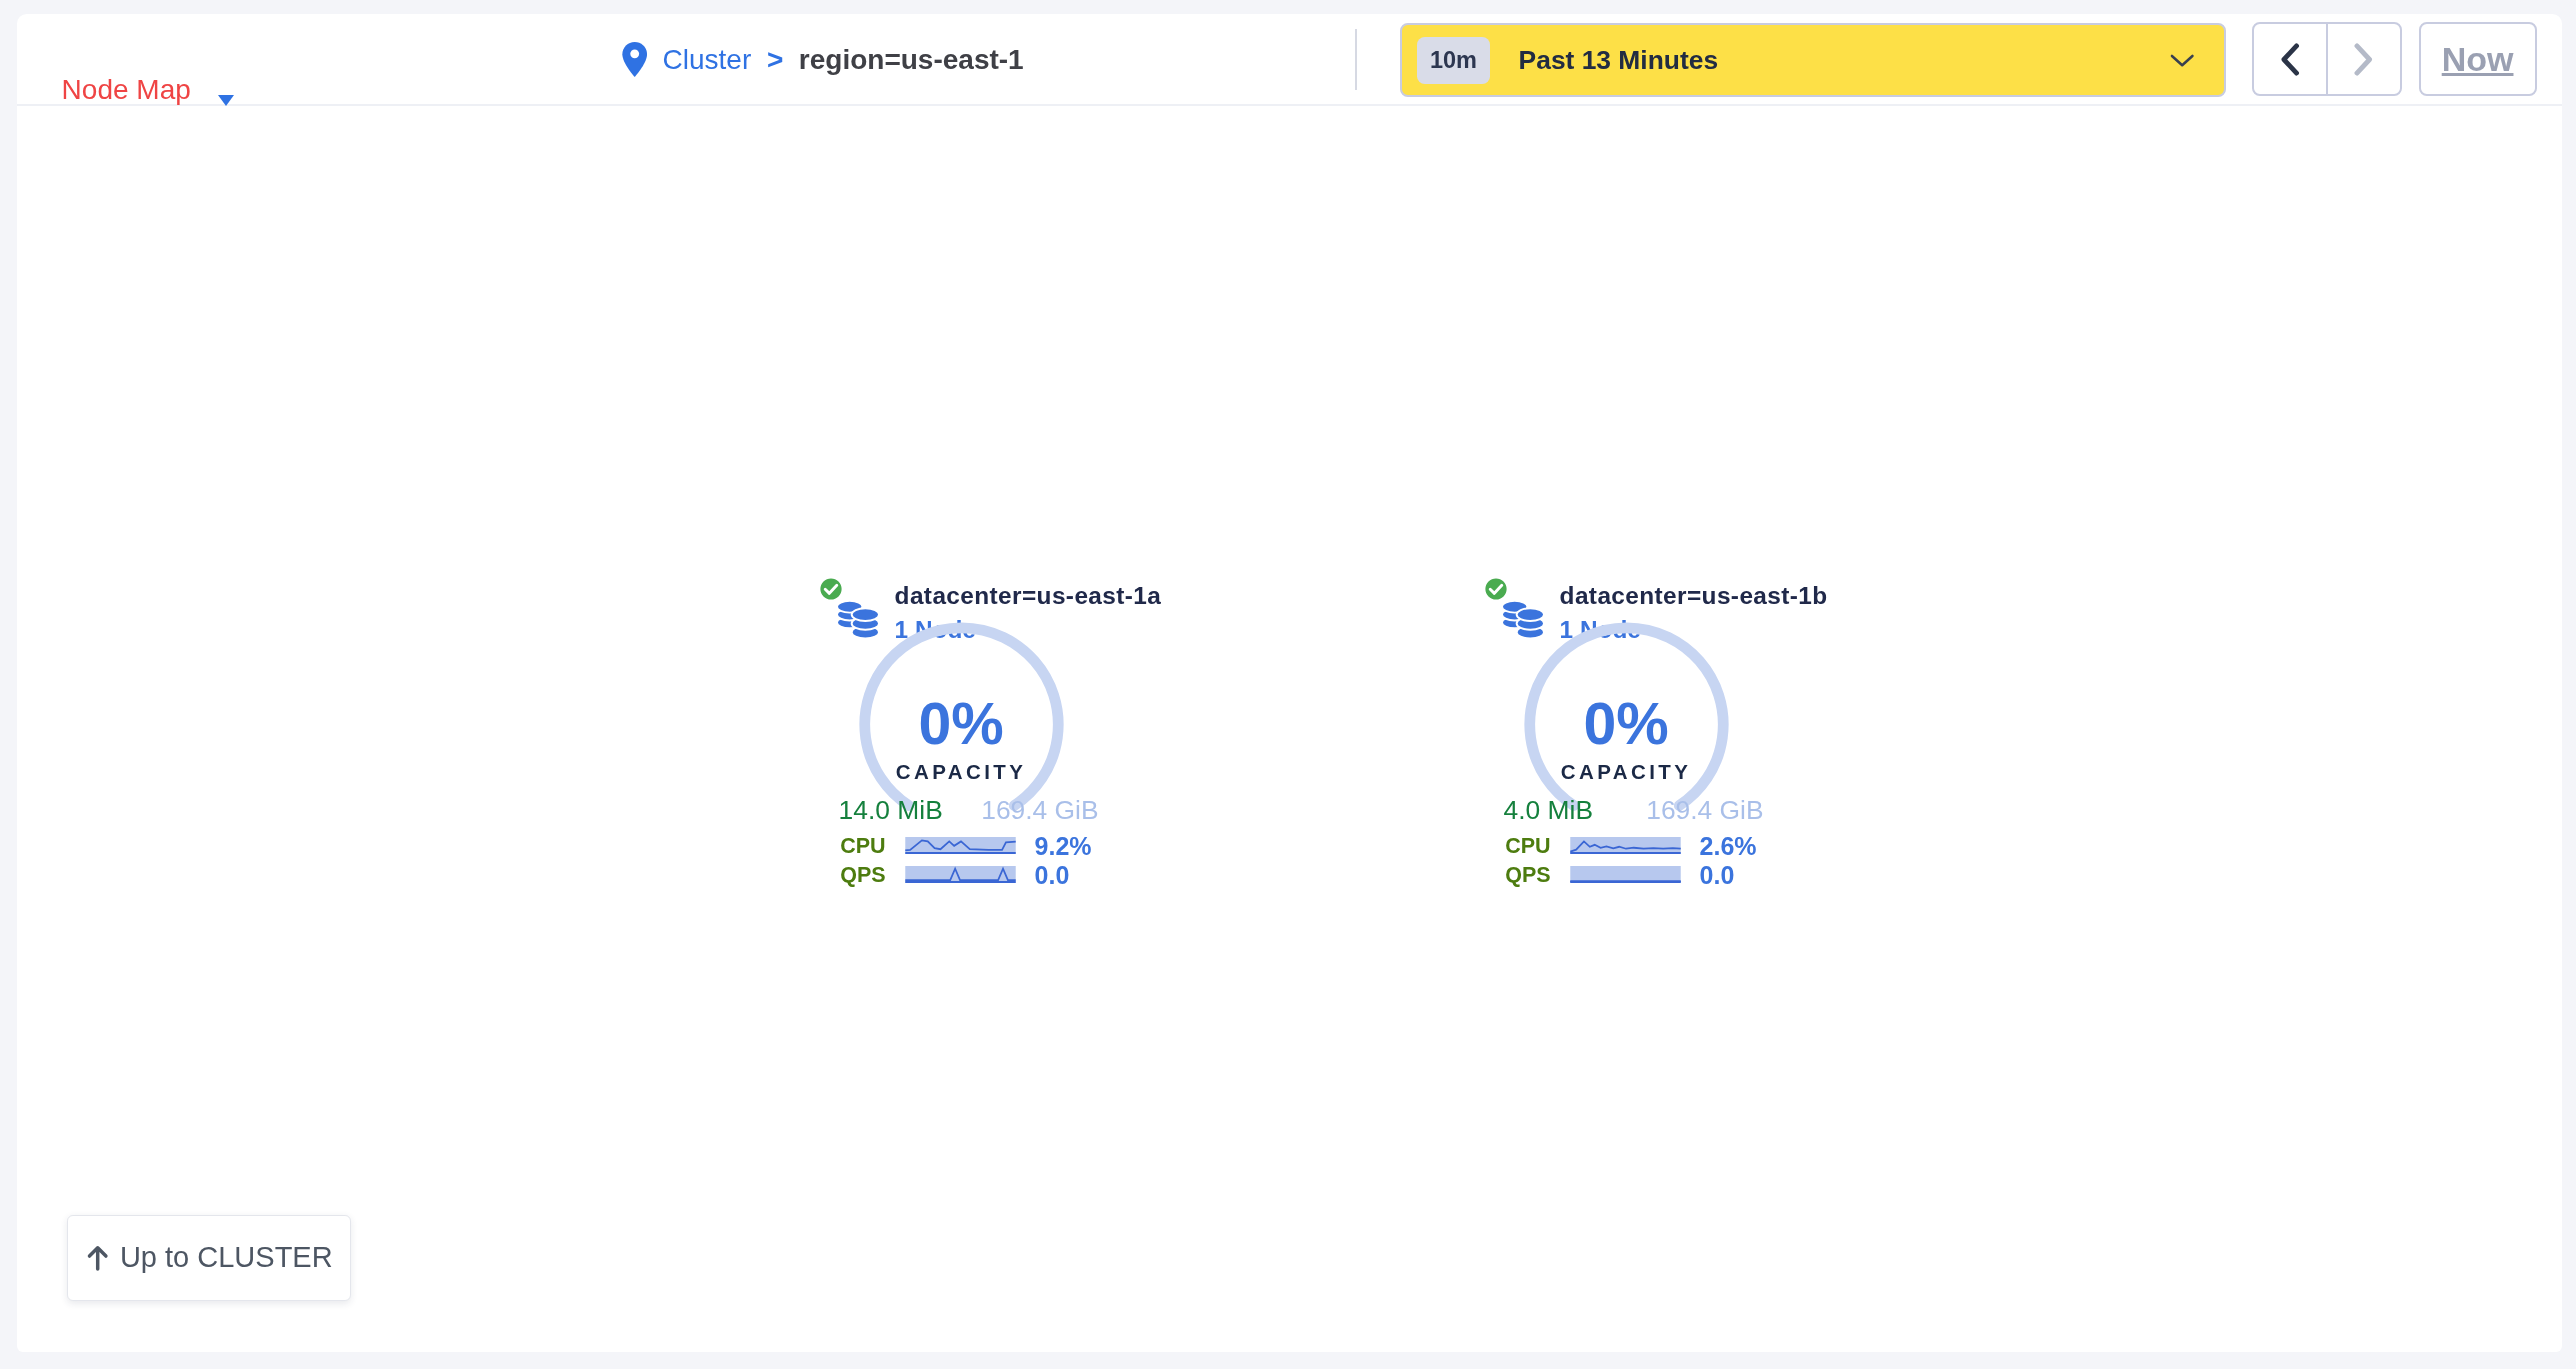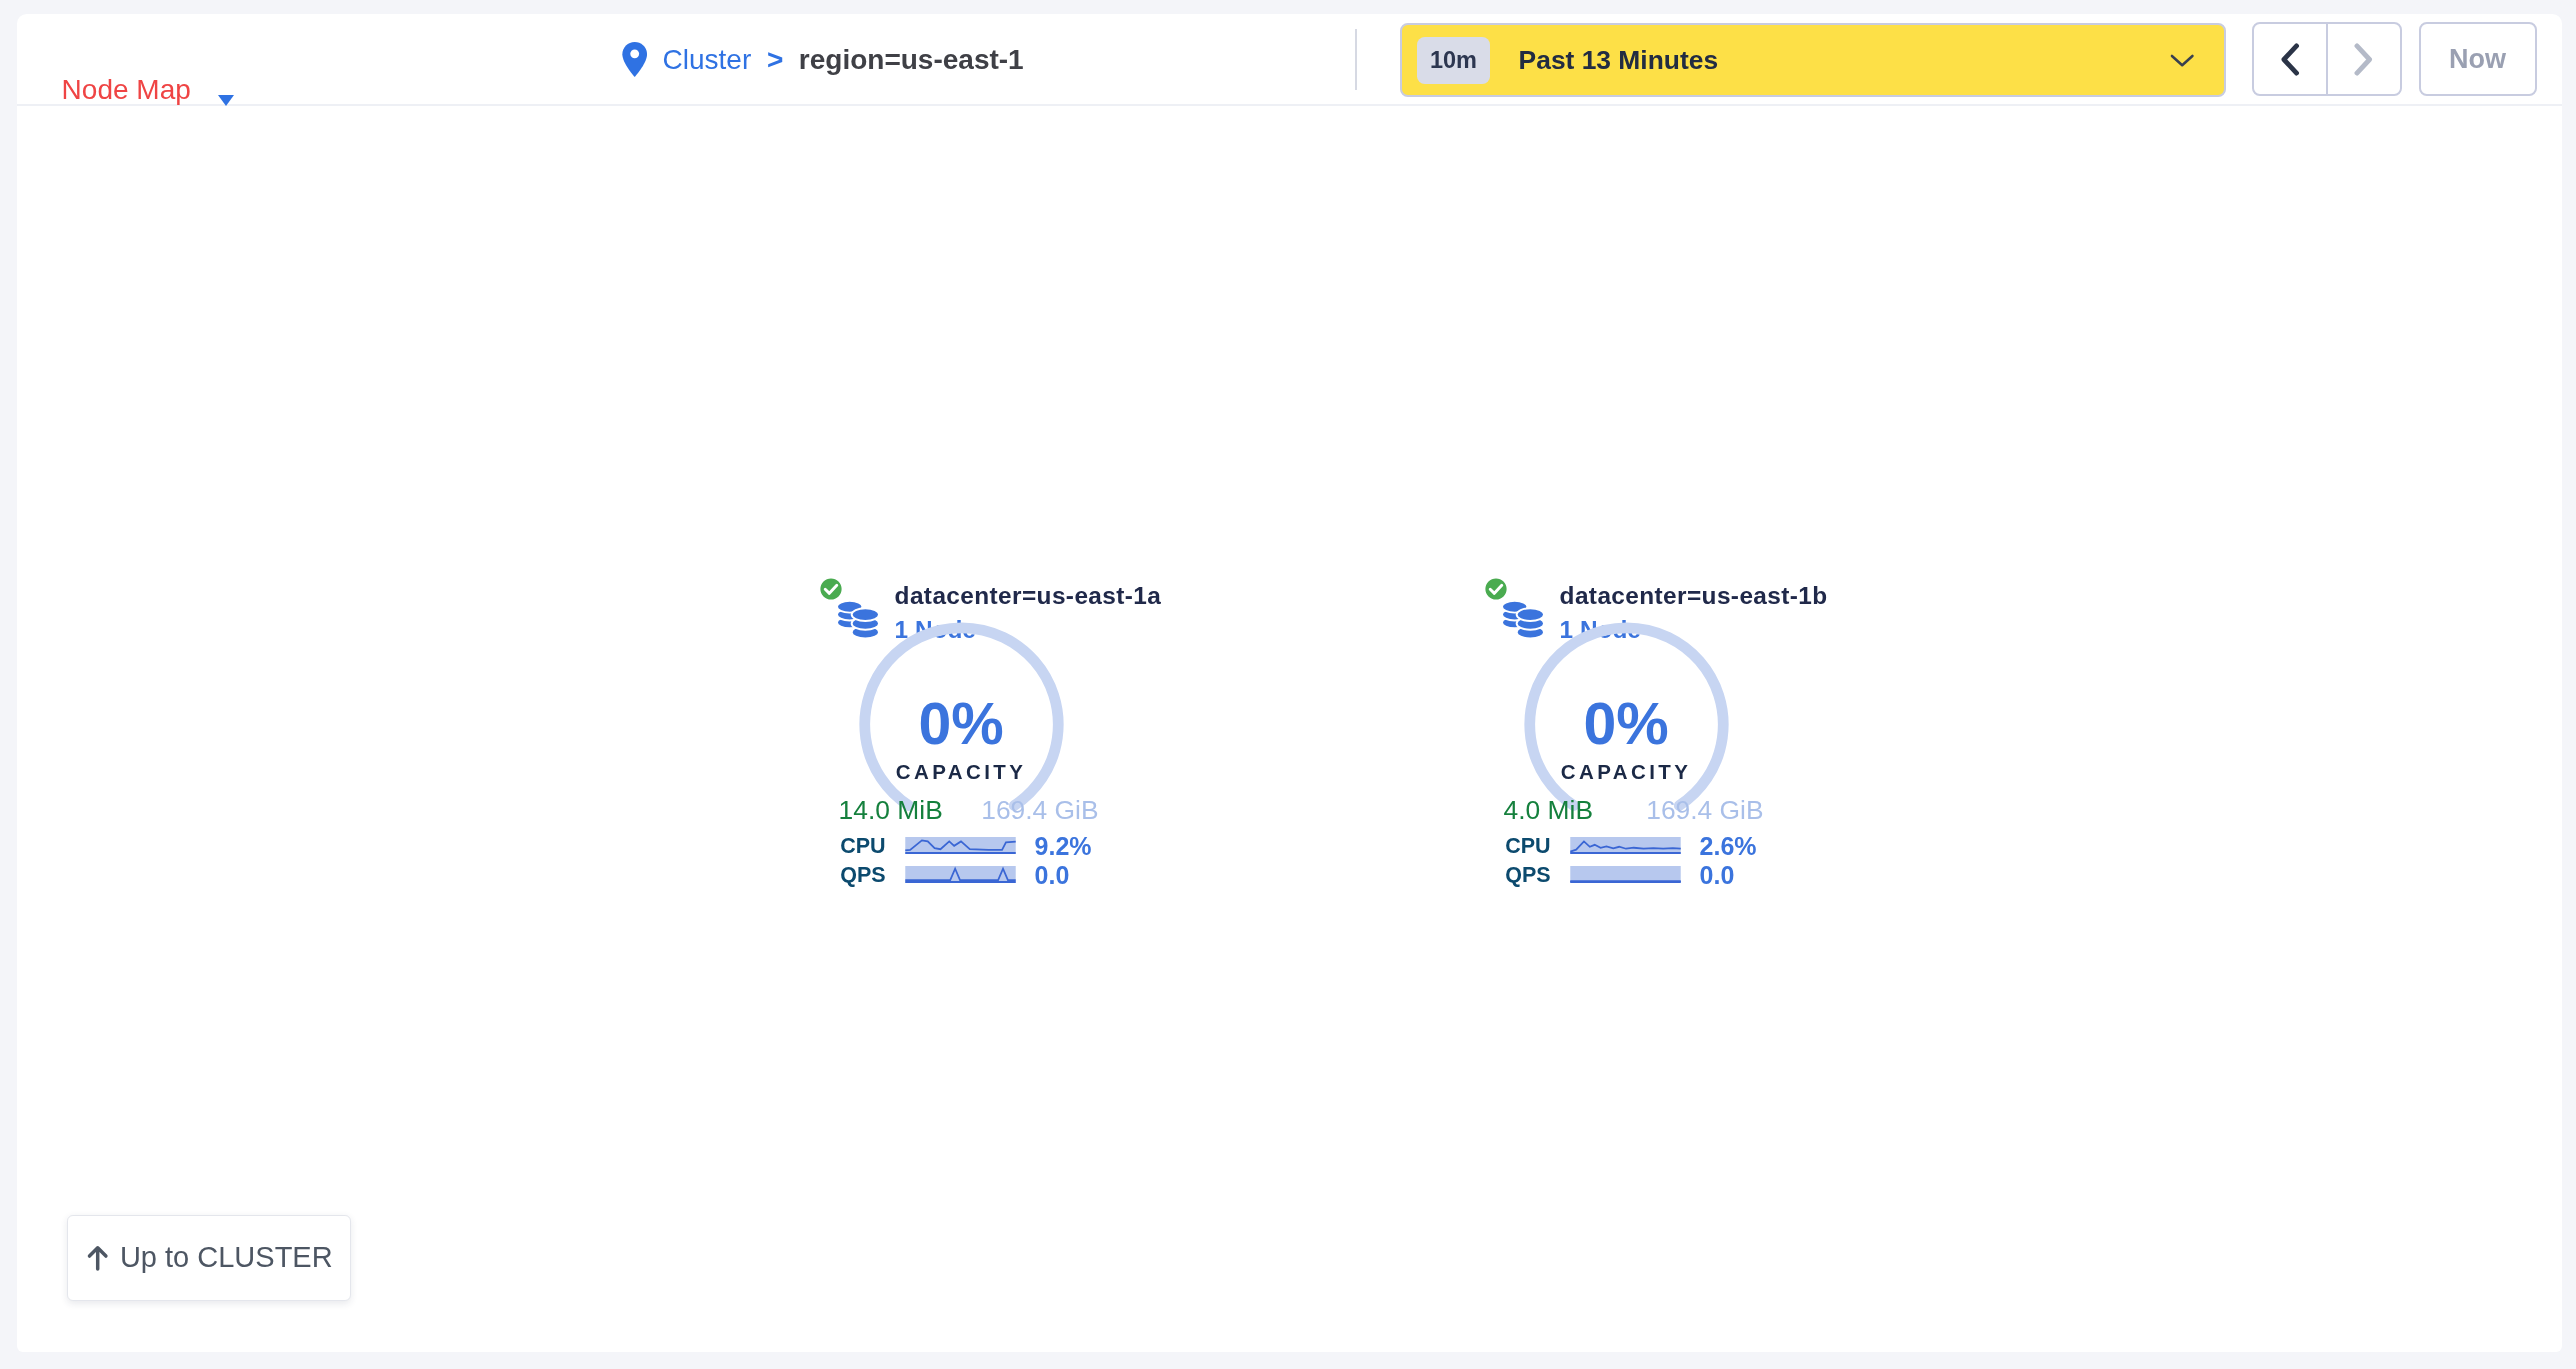--- a/index.html
+++ b/index.html
@@ -69,22 +69,22 @@
   }
   .nav-cell {
     flex:1; display:flex; align-items:center; justify-content:center;
     cursor:pointer;
   }
   .nav-cell.prev { border-right:2px solid #c8cce0; }
   .now-btn {
     position:absolute; left:2402px; top:8.8px; width:118px; height:74px;
     border:2px solid #c8cce0; border-radius:7.8px;
     display:flex; align-items:center; justify-content:center;
-    font-size:27px; font-weight:600; color:#9aa0b2;
-    background:#fff; cursor:default;
+    font-size:34px; font-weight:600; color:#9aa0b2;
+    background:#fff; cursor:default;text-decoration:underline;
   }
   
   .canvas {
     position:absolute; left:0; top:94px; width:100%; height:1244px;
     border-radius:0 0 5.9px 5.9px;
   }
   .dc-card {
     position:absolute; width:325px; height:323px; cursor:pointer;
   }
   .dc-card.c0 { left:795px; top:465px; }
@@ -118,21 +118,21 @@
     font-size:26.4px; line-height:29px; font-weight:500;
   }
   .cap-used  { color:#15803d; }
   .cap-total { color:#a9bfe9; }
   .metric-row { position:absolute; left:0; width:100%; height:17.6px; }
   .metric-row.cpu { top:264px; }
   .metric-row.qps { top:293px; }
   .metric-label {
     position:absolute; left:0; top:0; width:74px;
     text-align:right; font-size:21.5px; line-height:18.6px;
-    font-weight:700; color:#0c4a6e;
+    font-weight:700; color:#4d7c0f;
   }
   .sparkline { position:absolute; left:93px; top:0; }
   .spark-bg   { fill:#b7c8ee; }
   .spark-line { fill:none; stroke:#3a66d4; stroke-width:1.8; }
   .spark-base { stroke:#3a66d4; stroke-width:2.6; }
   .metric-value {
     position:absolute; left:223px; top:0;
     font-size:25px; line-height:18.6px; font-weight:700; color:#3b74dd;
   }
   

